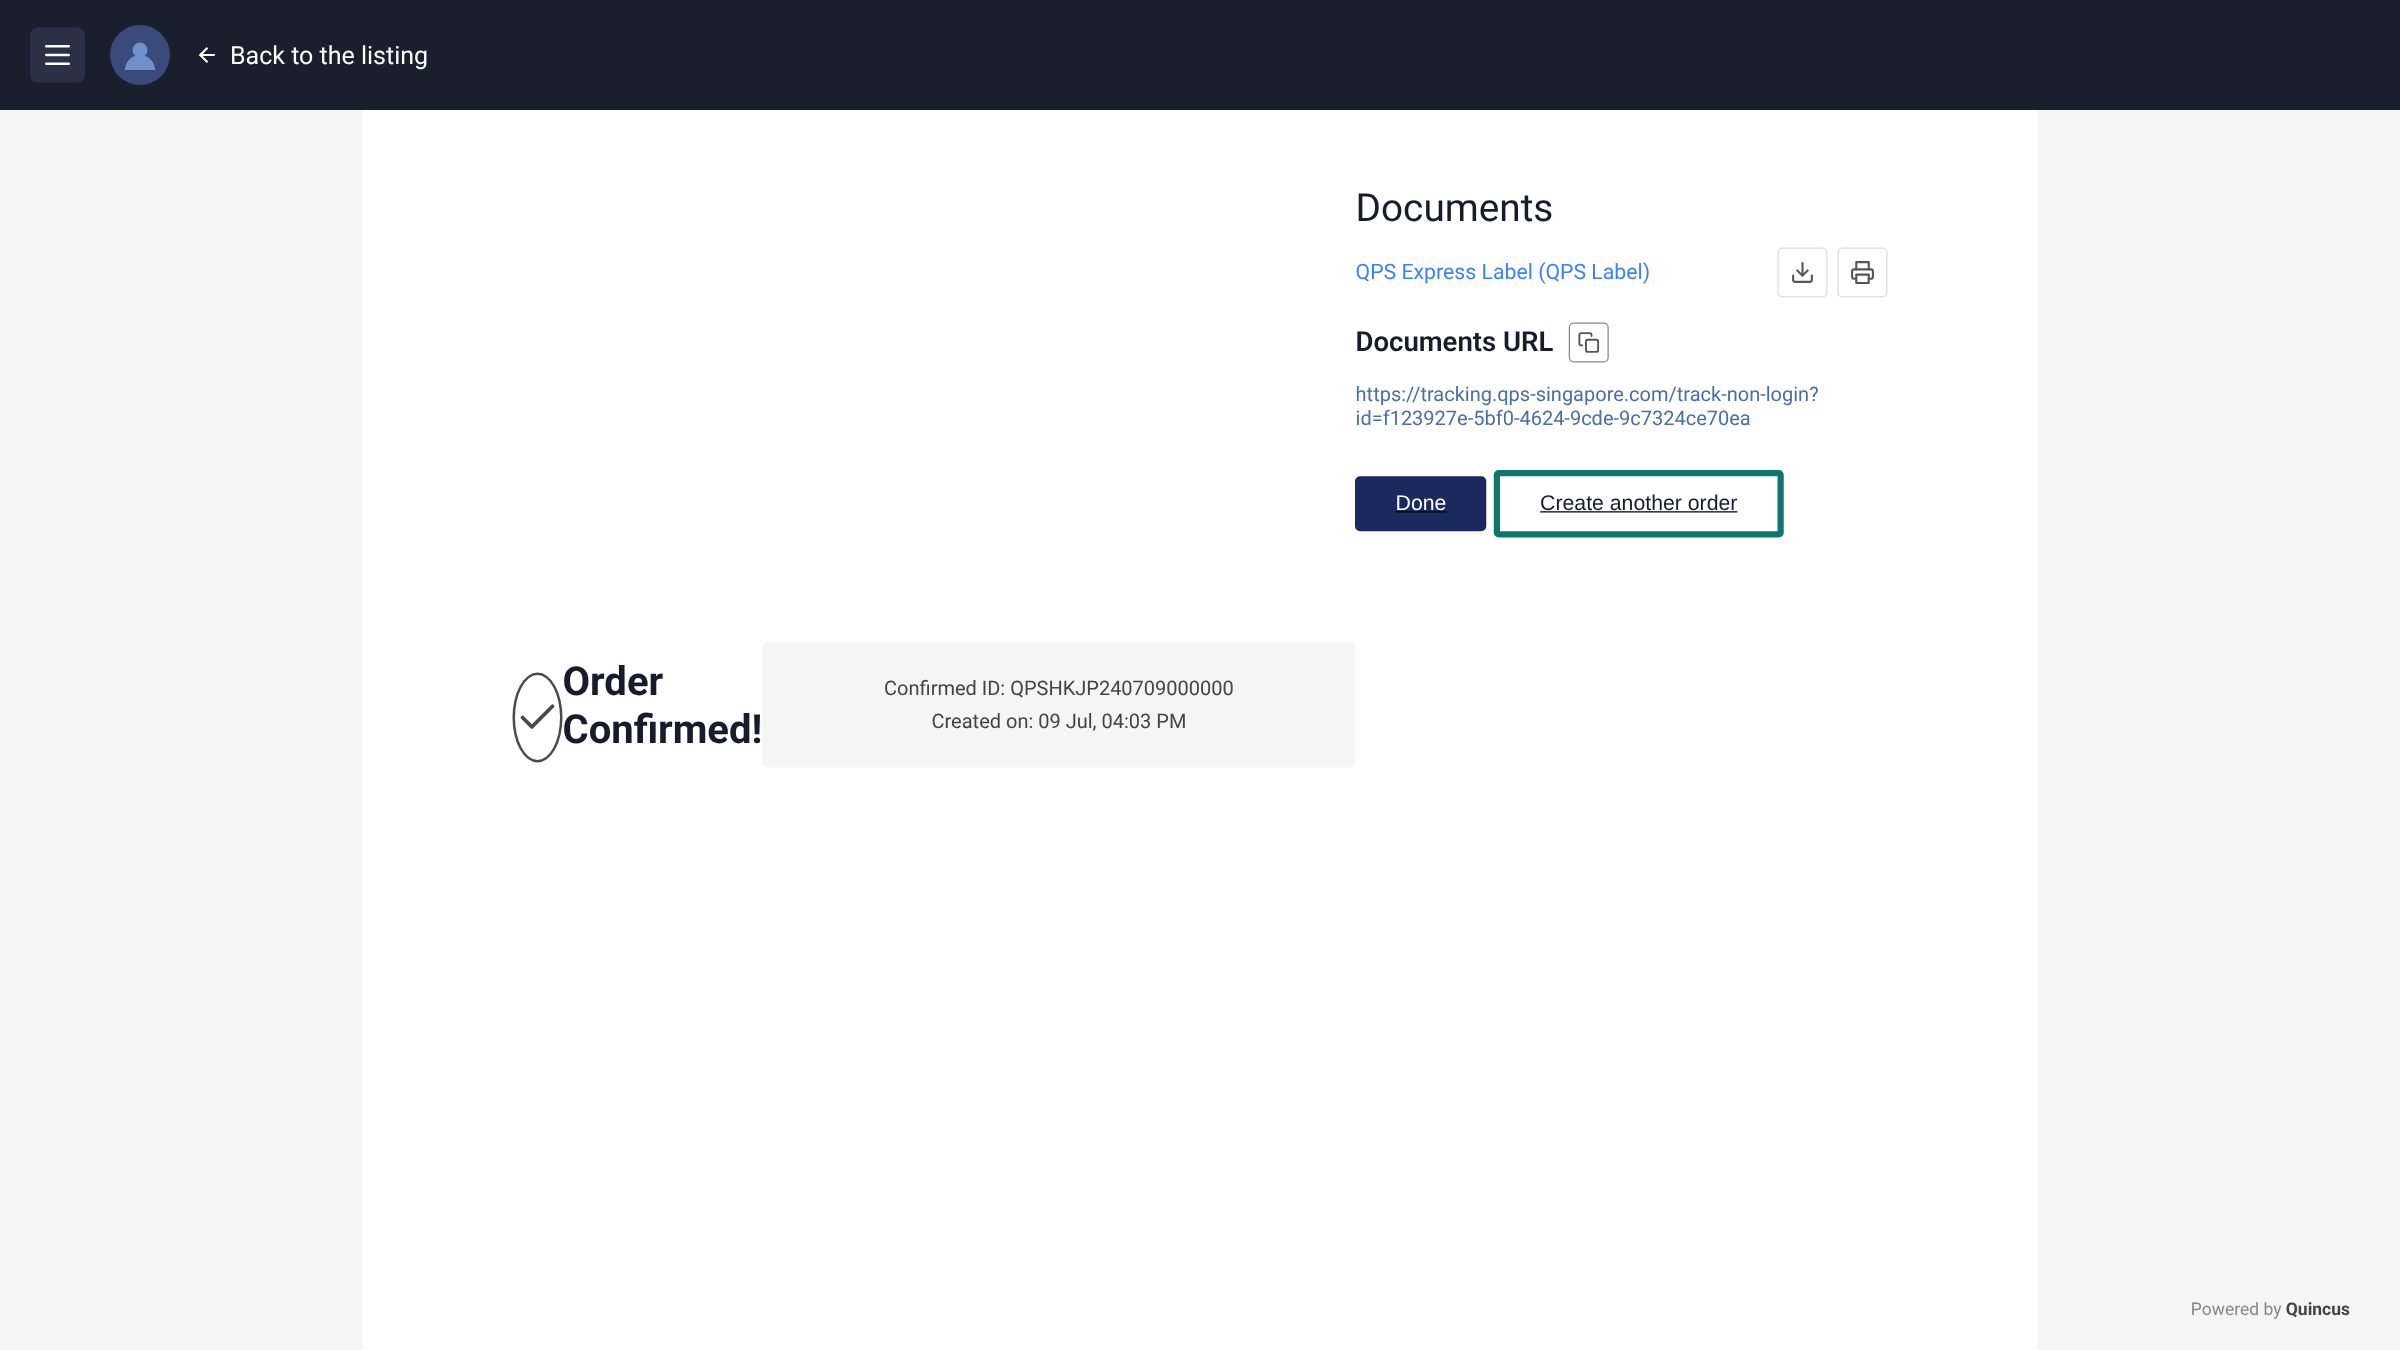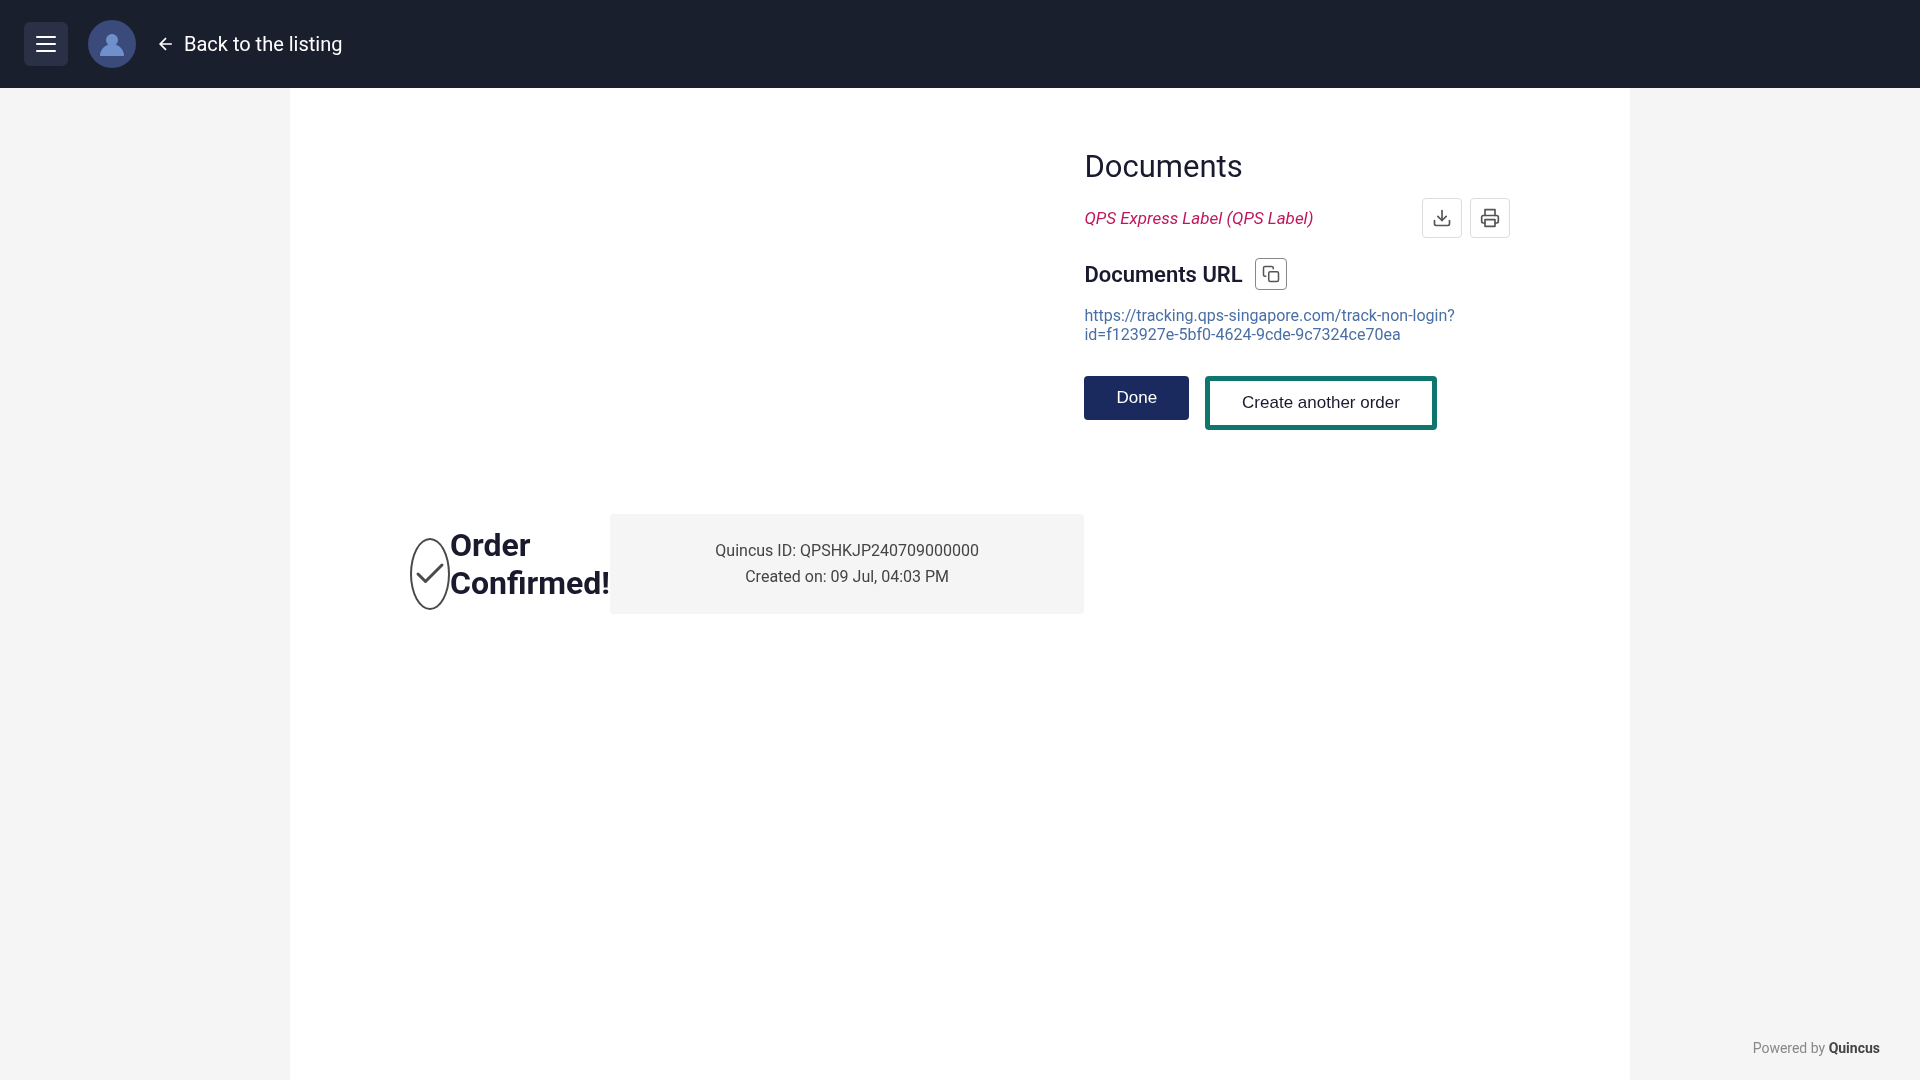--- a/index.html
+++ b/index.html
@@ -162,25 +162,24 @@
 
     
     .label-row {
       display: flex;
       align-items: center;
       justify-content: space-between;
       margin-bottom: 20px;
     }
 
     .qps-label-link {
-      color: #be185d;
+      color: #3b82f6;
       font-size: 17px;
       cursor: pointer;
       text-decoration: none;
-      font-style: italic;
     }
 
     .label-actions {
       display: flex;
       gap: 8px;
     }
 
     .icon-btn {
       width: 40px;
       height: 40px;
@@ -235,22 +234,23 @@
       color: #4a6fa5;
       font-size: 16px;
       text-decoration: none;
       display: block;
       margin-bottom: 32px;
     }
 
     
     .buttons-row {
       display: flex;
-      gap: 16px;
-      align-items: flex-start;
+      gap: 6px;
+      align-items: center;
+      text-decoration: underline;
     }
 
     .done-btn {
       background: #1a2a5e;
       color: #ffffff;
       border: none;
       border-radius: 4px;
       padding: 12px 32px;
       font-size: 17px;
       font-weight: 500;
@@ -323,21 +323,21 @@
 
       <div class="success-icon-wrapper">
         <svg viewBox="0 0 24 24" fill="none" stroke-width="2" stroke-linecap="round" stroke-linejoin="round">
           <polyline points="20 6 9 17 4 12"></polyline>
         </svg>
       </div>
 
       <h1 class="order-confirmed-title">Order Confirmed!</h1>
 
       <div class="shipment-info-box">
-        <p>Quincus ID: QPSHKJP240709000000</p>
+        <p>Confirmed ID: QPSHKJP240709000000</p>
         <p>Created on: 09 Jul, 04:03 PM</p>
       </div>
 
       <div class="documents-section">
         <h2 class="documents-title">Documents</h2>
 
         <div class="label-row">
           <a class="qps-label-link">QPS Express Label (QPS Label)</a>
           <div class="label-actions">
             <button class="icon-btn">

